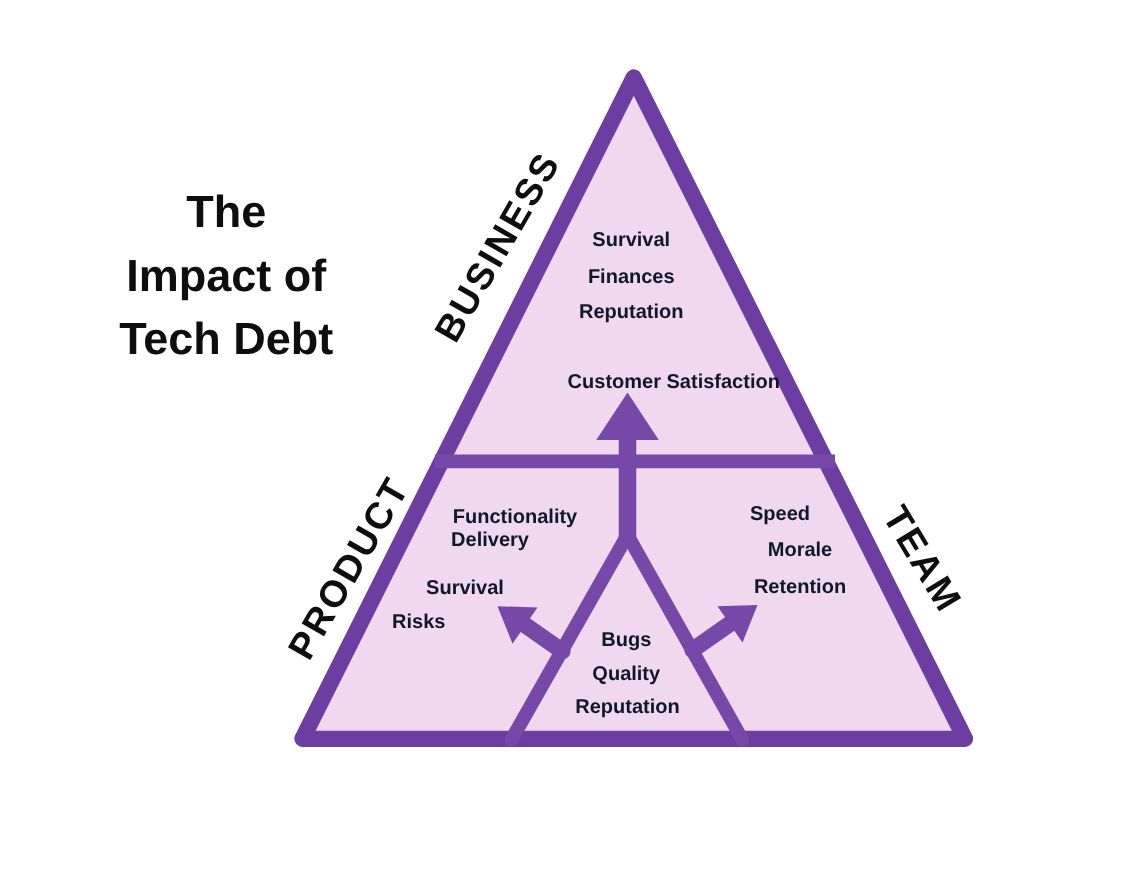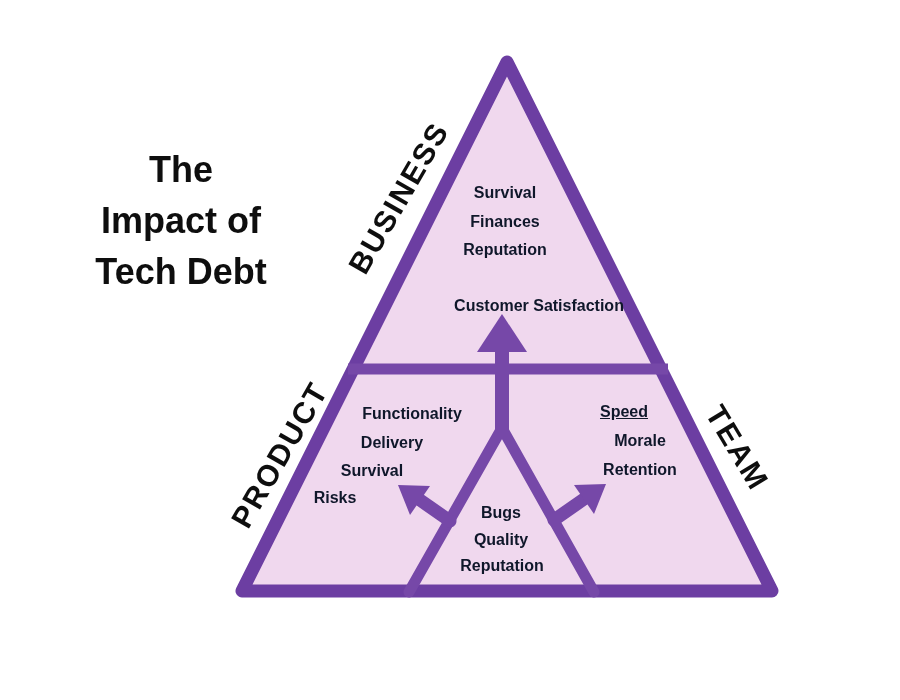--- a/index.html
+++ b/index.html
@@ -88,25 +88,25 @@
   <div class="edge-label" style="left:399px;top:198px;transform:translate(-50%,-50%) rotate(-60deg);">BUSINESS</div>
   <div class="edge-label" style="left:280px;top:455px;transform:translate(-50%,-50%) rotate(-60deg);">PRODUCT</div>
   <div class="edge-label" style="left:737px;top:448px;transform:translate(-50%,-50%) rotate(59deg);">TEAM</div>
 
   <div class="item" style="left:505px;top:193px;">Survival</div>
   <div class="item" style="left:505px;top:222px;">Finances</div>
   <div class="item" style="left:505px;top:250px;">Reputation</div>
   <div class="item" style="left:507px;top:306px;margin-left:32px;">Customer Satisfaction</div>
 
   <div class="item" style="left:412px;top:414px;">Functionality</div>
-  <div class="item" style="left:378px;top:443px;padding-left:28px;">Delivery</div>
+  <div class="item" style="left:378px;top:433px;padding-left:28px;">Delivery</div>
   <div class="item" style="left:372px;top:471px;">Survival</div>
   <div class="item" style="left:335px;top:498px;">Risks</div>
 
-  <div class="item" style="left:624px;top:412px;text-decoration:underline;">Speed</div>
+  <div class="item" style="left:624px;top:412px;">Speed</div>
   <div class="item" style="left:640px;top:441px;">Morale</div>
   <div class="item" style="left:640px;top:470px;">Retention</div>
 
   <div class="item" style="left:501px;top:513px;text-align:right;">Bugs</div>
   <div class="item" style="left:501px;top:540px;">Quality</div>
   <div class="item" style="left:502px;top:566px;">Reputation</div>
 
 </div>
 
 </body></html>

